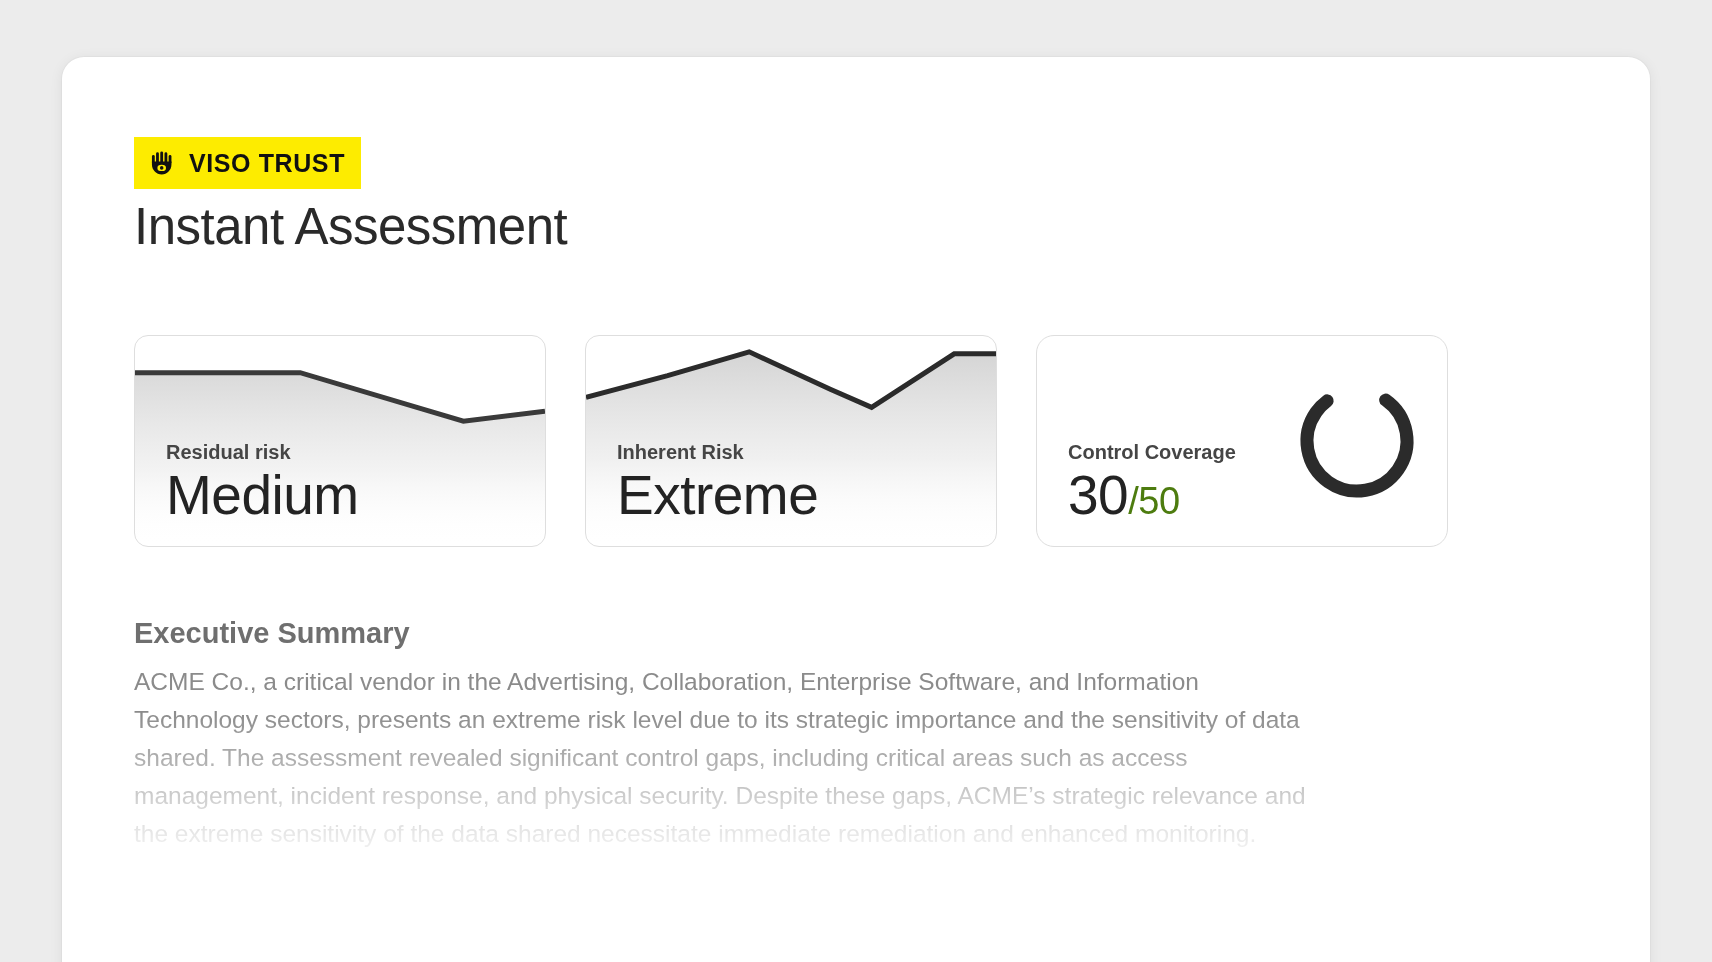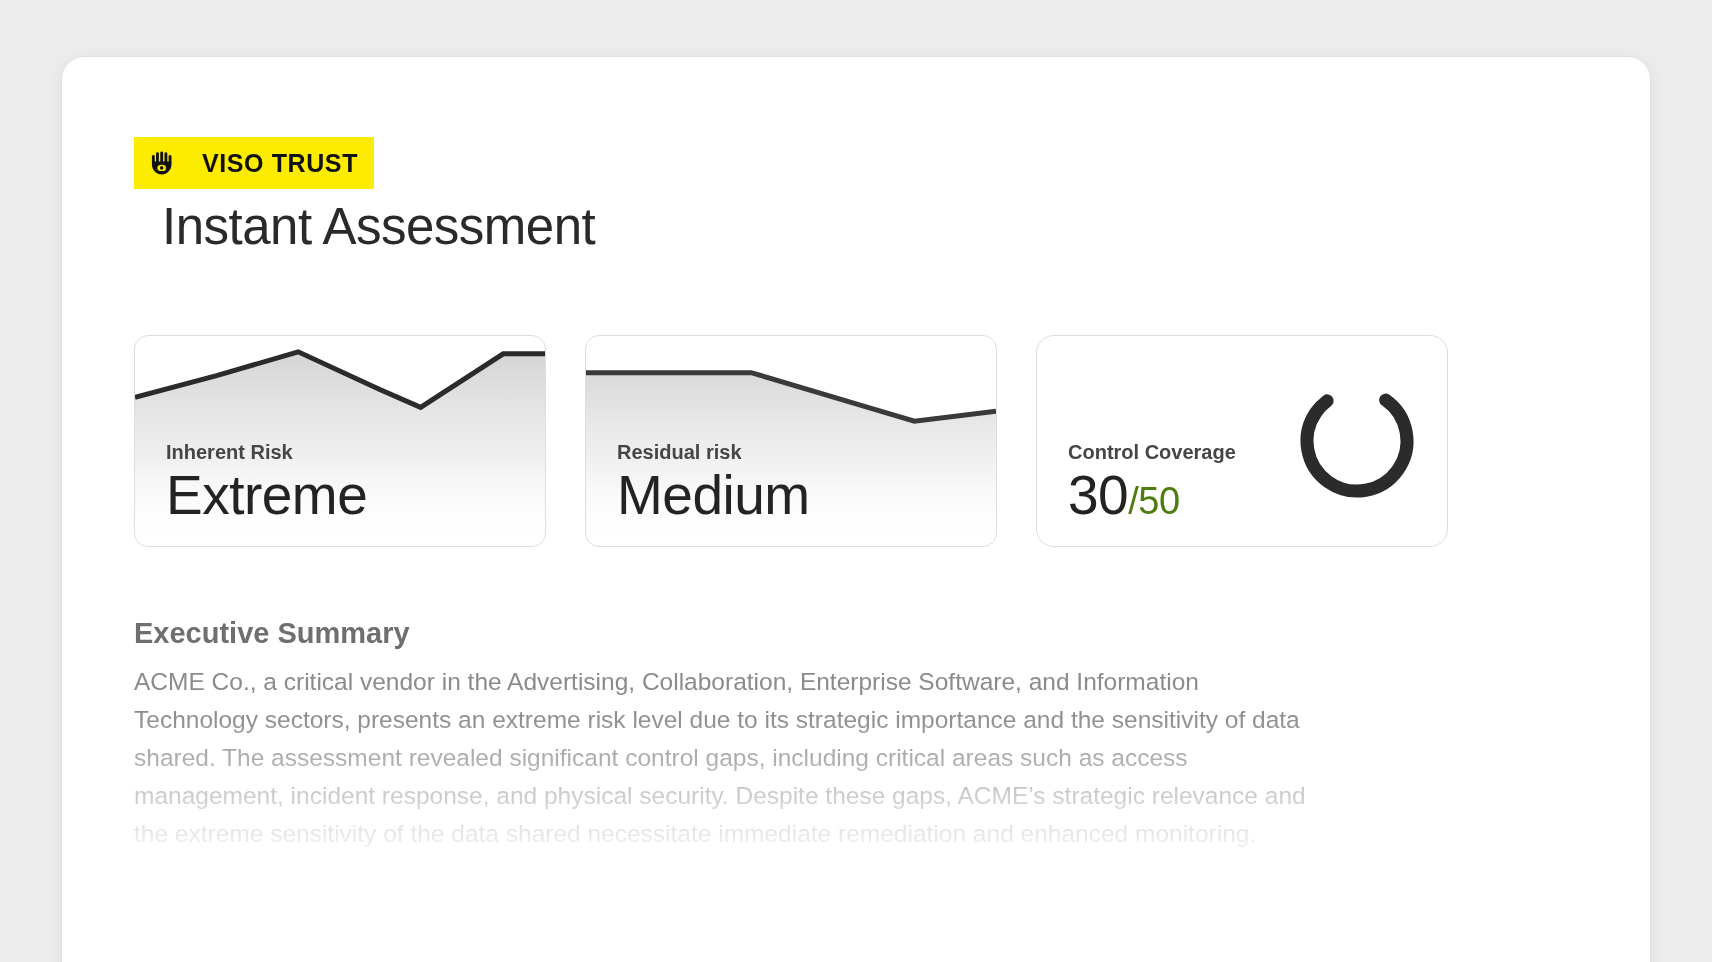--- a/index.html
+++ b/index.html
@@ -33,42 +33,41 @@
   
   #brand-bar {
     position: absolute;
     left: 72px;
     top: 80px;
     height: 52px;
     background: #fdec00;
     display: flex;
     align-items: center;
     padding: 0 16px 0 14px;
-    gap: 24px;
+    gap: 11px;
   }
   #brand-icon { display: block; width: 30px; height: 30px; }
   #brand-name {
     font-size: 25px;
     font-weight: 700;
     letter-spacing: 0.6px;
     color: #111111;
     white-space: nowrap;
     font-family: "Liberation Sans", sans-serif;
   }
 
   #page-title {
     position: absolute;
     left: 72px;
     top: 140px;
     font-size: 51px;
     font-weight: 400;
     letter-spacing: -0.5px;
     color: #2a2a2a;
     white-space: nowrap;
-    margin-left: 28px;
   }
 
   
   #metric-row {
     position: absolute;
     left: 72px;
     top: 278px;
     width: 1374px;
     display: flex;
     gap: 39px;
@@ -172,53 +171,53 @@
     <span id="brand-name">VISO TRUST</span>
   </div>
 
   <h1 id="page-title">Instant Assessment</h1>
 
   <div id="metric-row">
 
     <div class="metric-card">
       <svg class="spark" viewBox="0 0 412 212" preserveAspectRatio="none">
         <defs>
+          <linearGradient id="gradB" x1="0" y1="0" x2="0" y2="1">
+            <stop offset="0%" stop-color="#d6d6d6" stop-opacity="0.92"></stop>
+            <stop offset="55%" stop-color="#ededed" stop-opacity="0.72"></stop>
+            <stop offset="100%" stop-color="#ffffff" stop-opacity="0"></stop>
+          </linearGradient>
+        </defs>
+        <path d="M0,37 L166,37 L290,74 L330,86 L412,76 L412,212 L0,212 Z" fill="url(#gradB)"></path>
+        <path d="M0,37 L166,37 L290,74 L330,86 L412,76" fill="none" stroke="#3a3a3a" stroke-width="5" stroke-linejoin="miter" stroke-linecap="butt"></path>
+      </svg>
+      <div class="metric-text">
+        <div class="metric-label">Residual risk</div>
+        <div class="metric-value">Medium</div>
+      </div>
+    </div>
+
+    <div class="metric-card">
+      <svg class="spark" viewBox="0 0 412 212" preserveAspectRatio="none">
+        <defs>
           <linearGradient id="gradA" x1="0" y1="0" x2="0" y2="1">
             <stop offset="0%" stop-color="#d2d2d2" stop-opacity="0.95"></stop>
             <stop offset="55%" stop-color="#ebebeb" stop-opacity="0.75"></stop>
             <stop offset="100%" stop-color="#ffffff" stop-opacity="0"></stop>
           </linearGradient>
         </defs>
         <path d="M0,62 L82,40 L164,16 L246,54 L287,72 L370,18 L412,18 L412,212 L0,212 Z" fill="url(#gradA)"></path>
         <path d="M0,62 L82,40 L164,16 L246,54 L287,72 L370,18 L412,18" fill="none" stroke="#2b2b2b" stroke-width="5" stroke-linejoin="miter" stroke-linecap="butt"></path>
       </svg>
       <div class="metric-text">
         <div class="metric-label">Inherent Risk</div>
         <div class="metric-value">Extreme</div>
       </div>
     </div>
 
-    <div class="metric-card">
-      <svg class="spark" viewBox="0 0 412 212" preserveAspectRatio="none">
-        <defs>
-          <linearGradient id="gradB" x1="0" y1="0" x2="0" y2="1">
-            <stop offset="0%" stop-color="#d6d6d6" stop-opacity="0.92"></stop>
-            <stop offset="55%" stop-color="#ededed" stop-opacity="0.72"></stop>
-            <stop offset="100%" stop-color="#ffffff" stop-opacity="0"></stop>
-          </linearGradient>
-        </defs>
-        <path d="M0,37 L166,37 L290,74 L330,86 L412,76 L412,212 L0,212 Z" fill="url(#gradB)"></path>
-        <path d="M0,37 L166,37 L290,74 L330,86 L412,76" fill="none" stroke="#3a3a3a" stroke-width="5" stroke-linejoin="miter" stroke-linecap="butt"></path>
-      </svg>
-      <div class="metric-text">
-        <div class="metric-label">Residual risk</div>
-        <div class="metric-value">Medium</div>
-      </div>
-    </div>
-
     <div class="metric-card wide">
       <div class="metric-text">
         <div class="metric-label">Control Coverage</div>
         <div class="metric-value">
           <span>30</span><span class="denominator">/50</span>
         </div>
       </div>
 
       <svg id="coverage-ring" width="124" height="124" viewBox="0 0 124 124">
 

